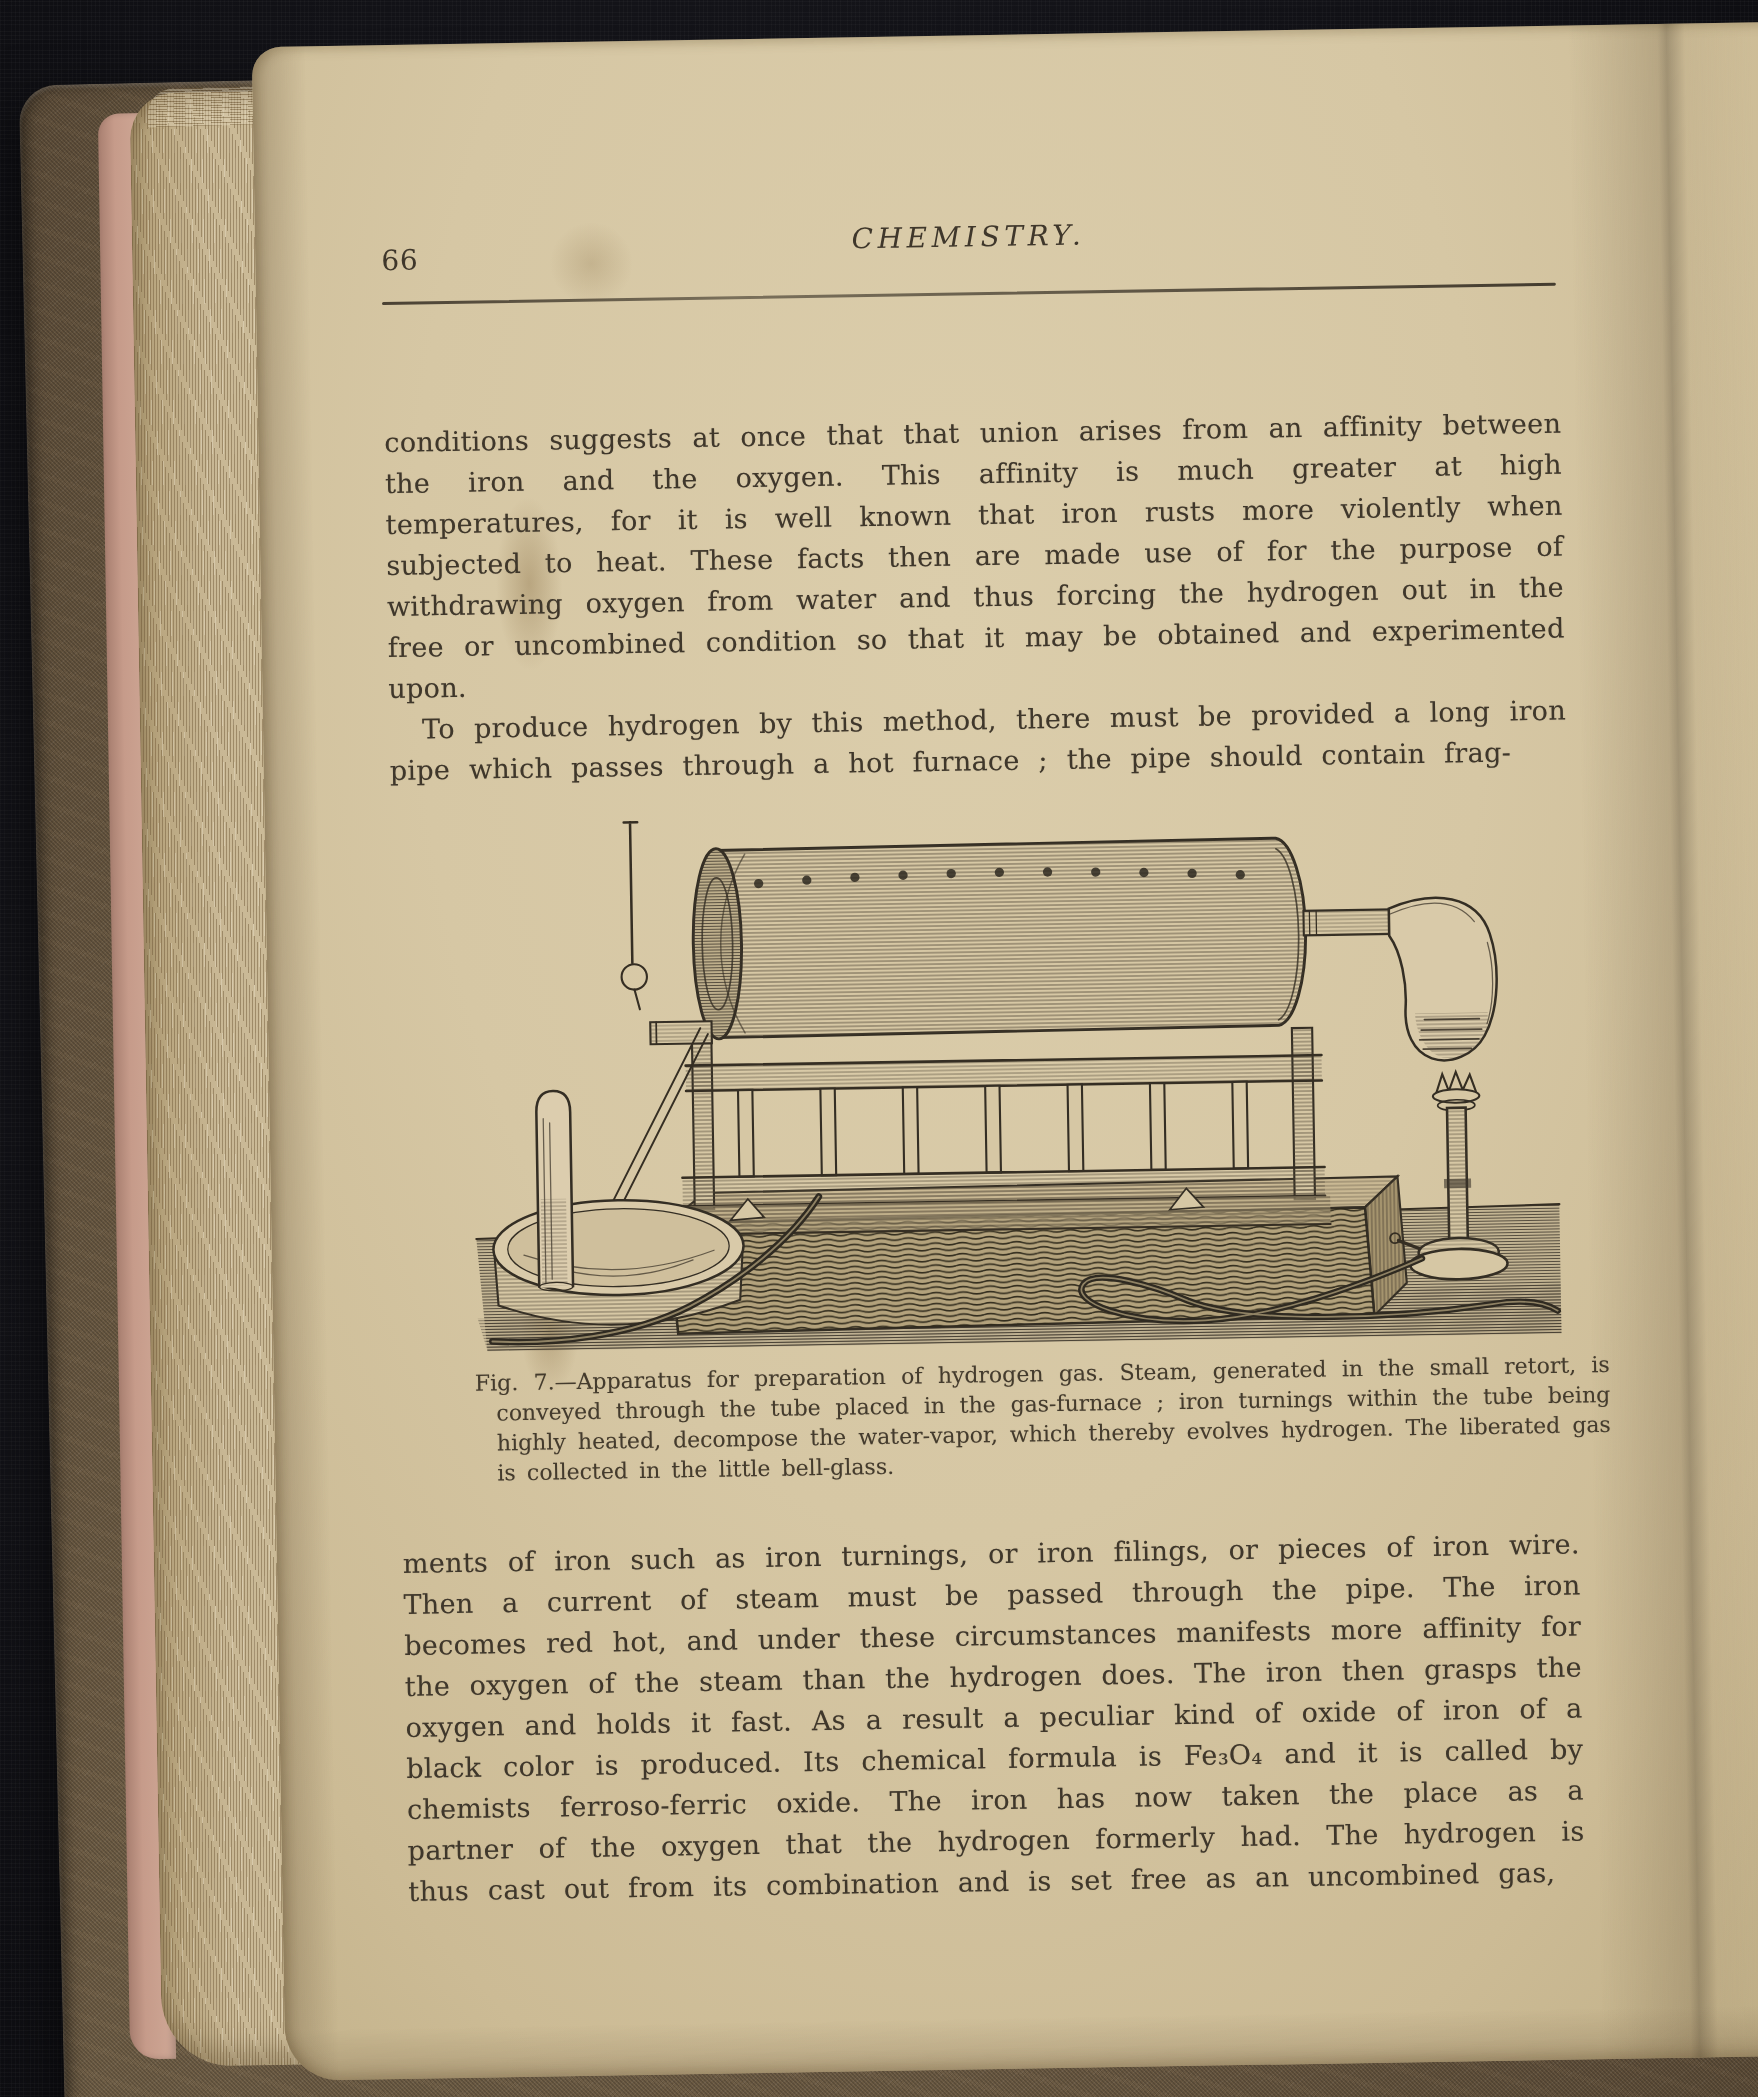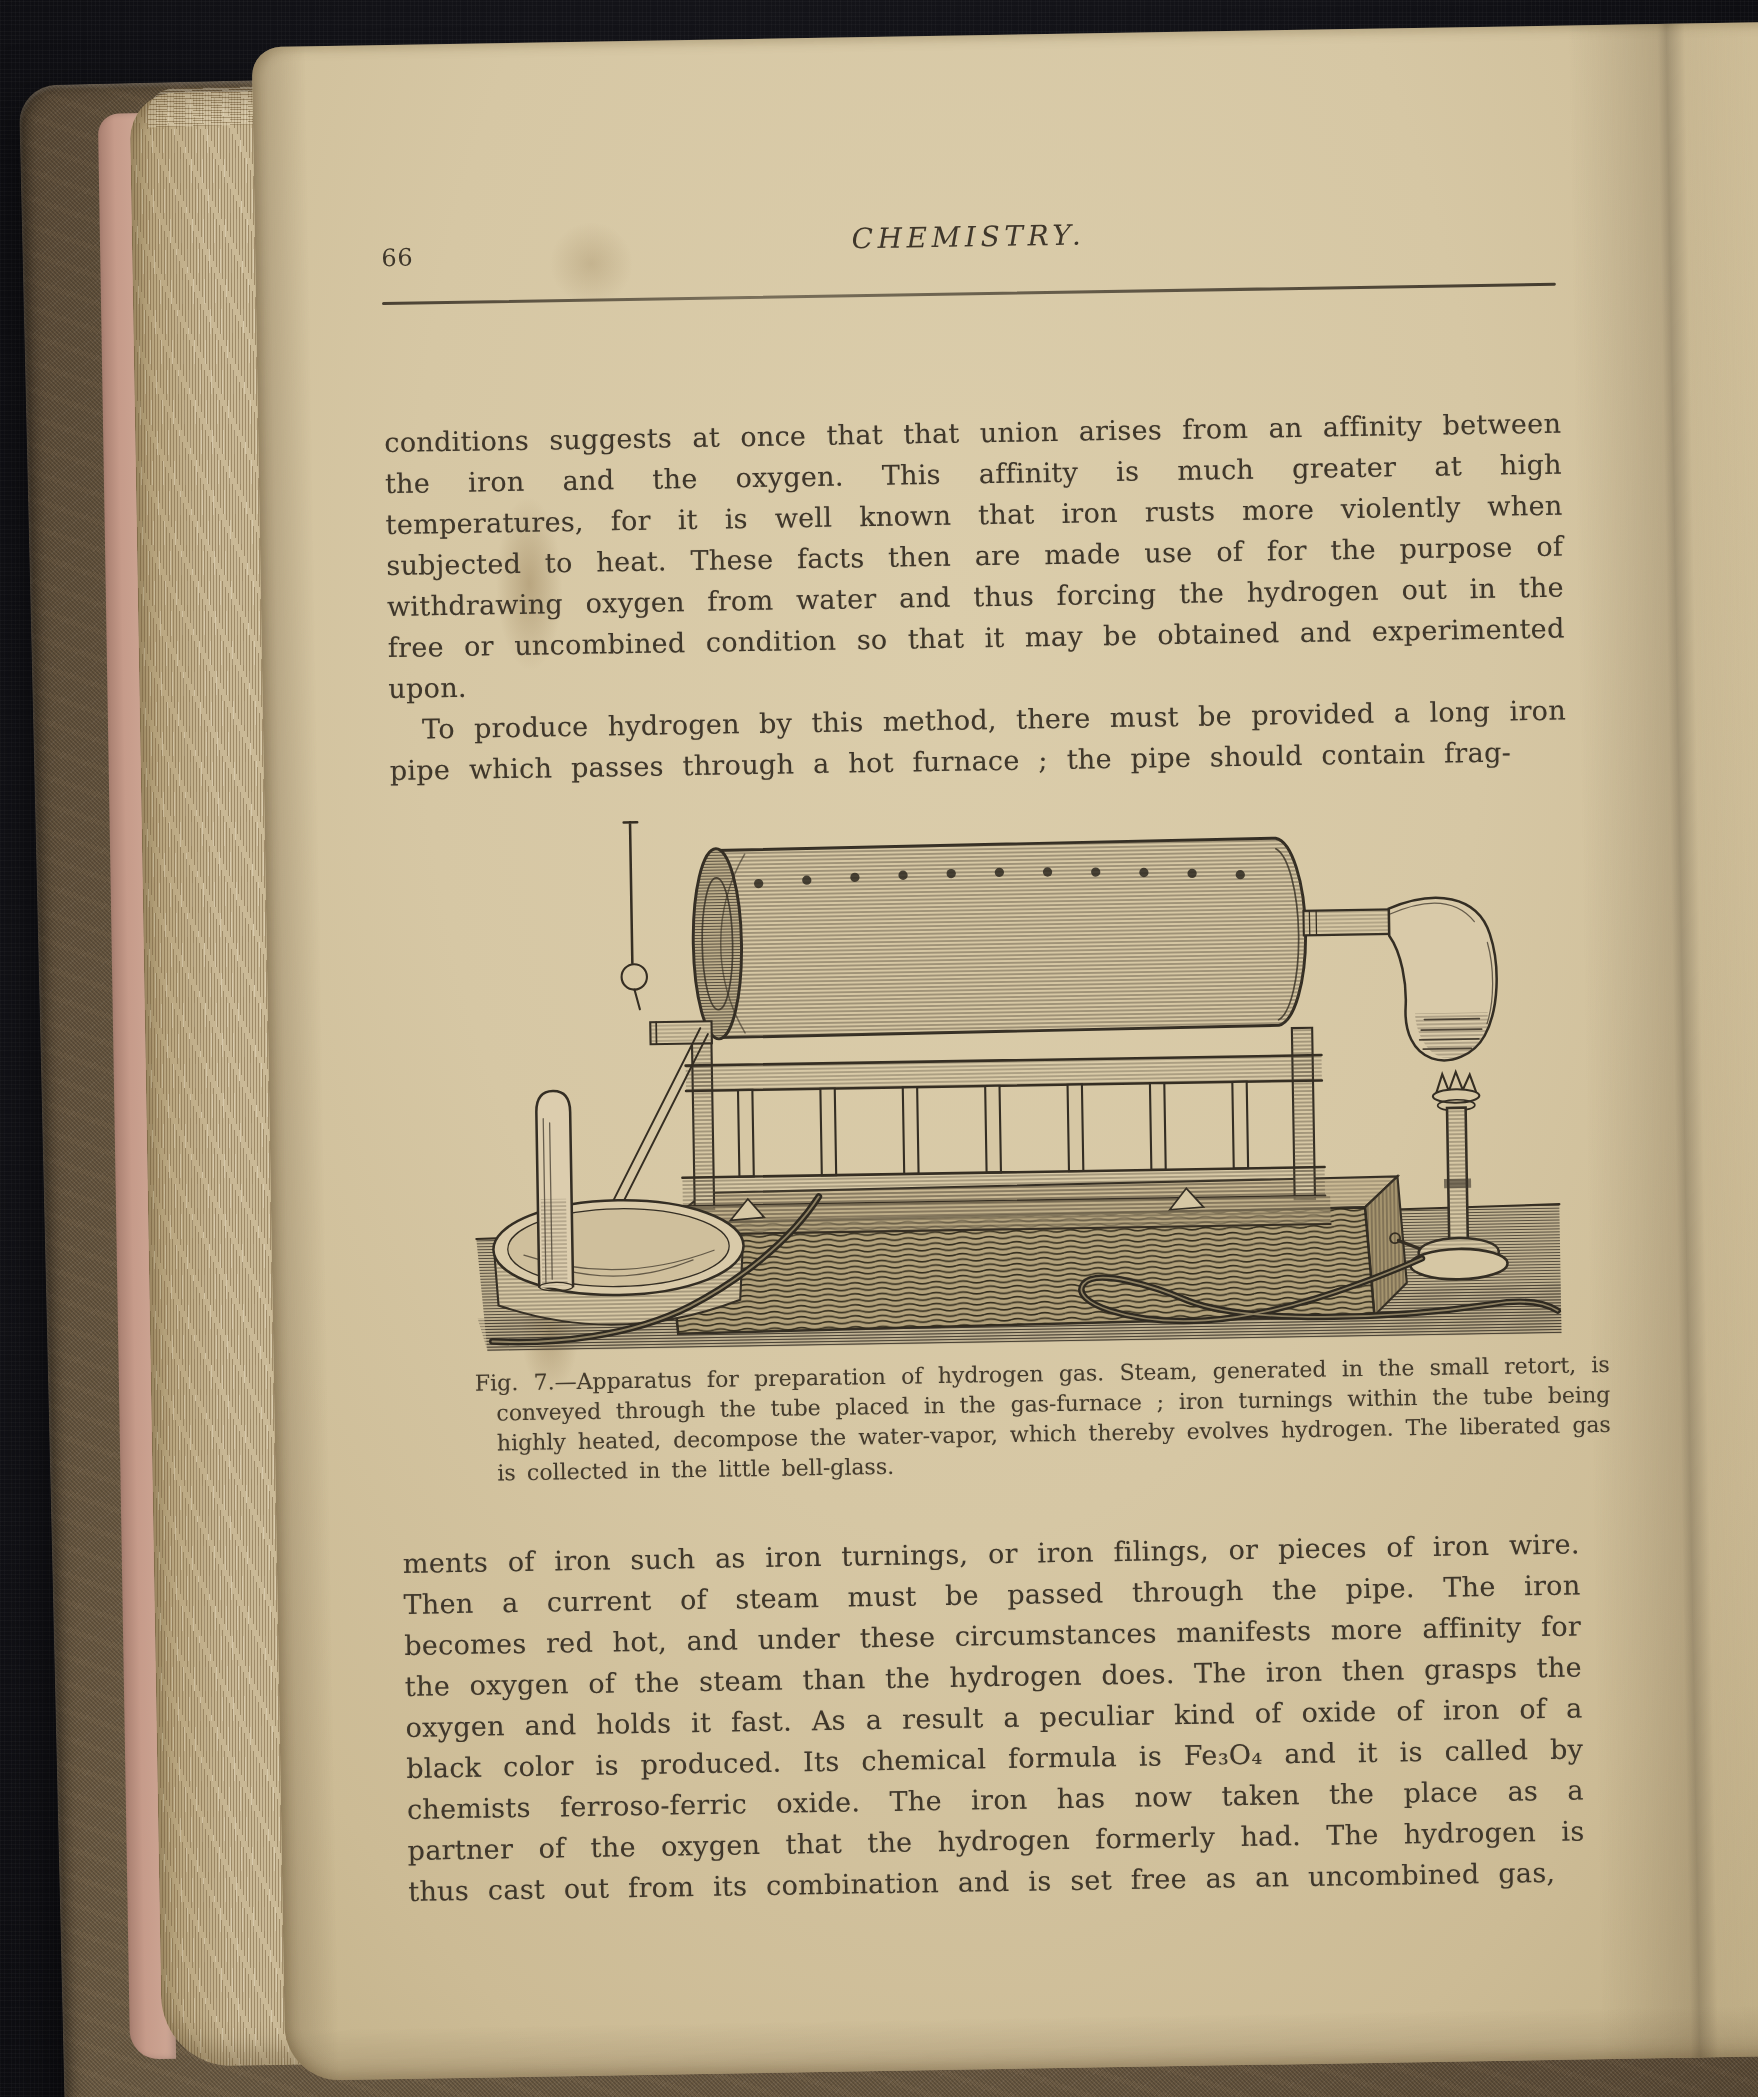--- a/index.html
+++ b/index.html
@@ -53,21 +53,21 @@
   .page{position:absolute;left:269px;top:37px;width:1531px;height:2034px;
     border-radius:29px 0 0 55px;
     background:radial-gradient(ellipse at 45% 28%, #dbcdab 0%, var(--paper) 45%, #ccbb95 78%, #bfae86 100%);
     box-shadow:inset 4.2px 3.4px 11px rgba(105,85,52,.28), inset 0 -6.7px 14.3px rgba(105,85,52,.24);}
   .page::before{content:"";position:absolute;inset:0;border-radius:inherit;
     background:
       linear-gradient(90deg, rgba(90,70,45,.30) 0, rgba(90,70,45,0) 3.5%),
       linear-gradient(0deg, rgba(90,70,45,.22) 0, rgba(90,70,45,0) 2.5%),
       linear-gradient(90deg, rgba(0,0,0,0) 86%, rgba(96,78,52,.22) 91.8%, rgba(54,42,26,.30) 92.4%, rgba(160,140,105,.16) 93.6%, rgba(0,0,0,0) 98%);}
   .page-content{position:absolute;inset:0;color:var(--ink);}
-  .pg-num{position:absolute;left:126px;top:199px;font-size:24px;letter-spacing:0.8px;}
+  .pg-num{position:absolute;left:126px;top:199px;font-size:28px;letter-spacing:0.8px;}
   .running-head{position:absolute;left:126px;top:185px;width:1175px;text-align:center;
     font-style:italic;font-size:28px;letter-spacing:4.6px;}
   .head-rule{position:absolute;left:126px;top:257px;width:1174px;height:3.4px;
     background:linear-gradient(90deg,#4a4133,#37302495 30%,#443c2f);border-radius:1.7px;}
   .body-block{position:absolute;left:126px;width:1177px;font-size:27px;line-height:41px;
     text-align:justify;word-spacing:10px;letter-spacing:0.3px;
     text-shadow:0 0 0.8px rgba(63,55,43,.35);}
   .body-block p{margin:0;}
   .body-block p.indent{text-indent:33px;}
   .blk1{top:377px;}

